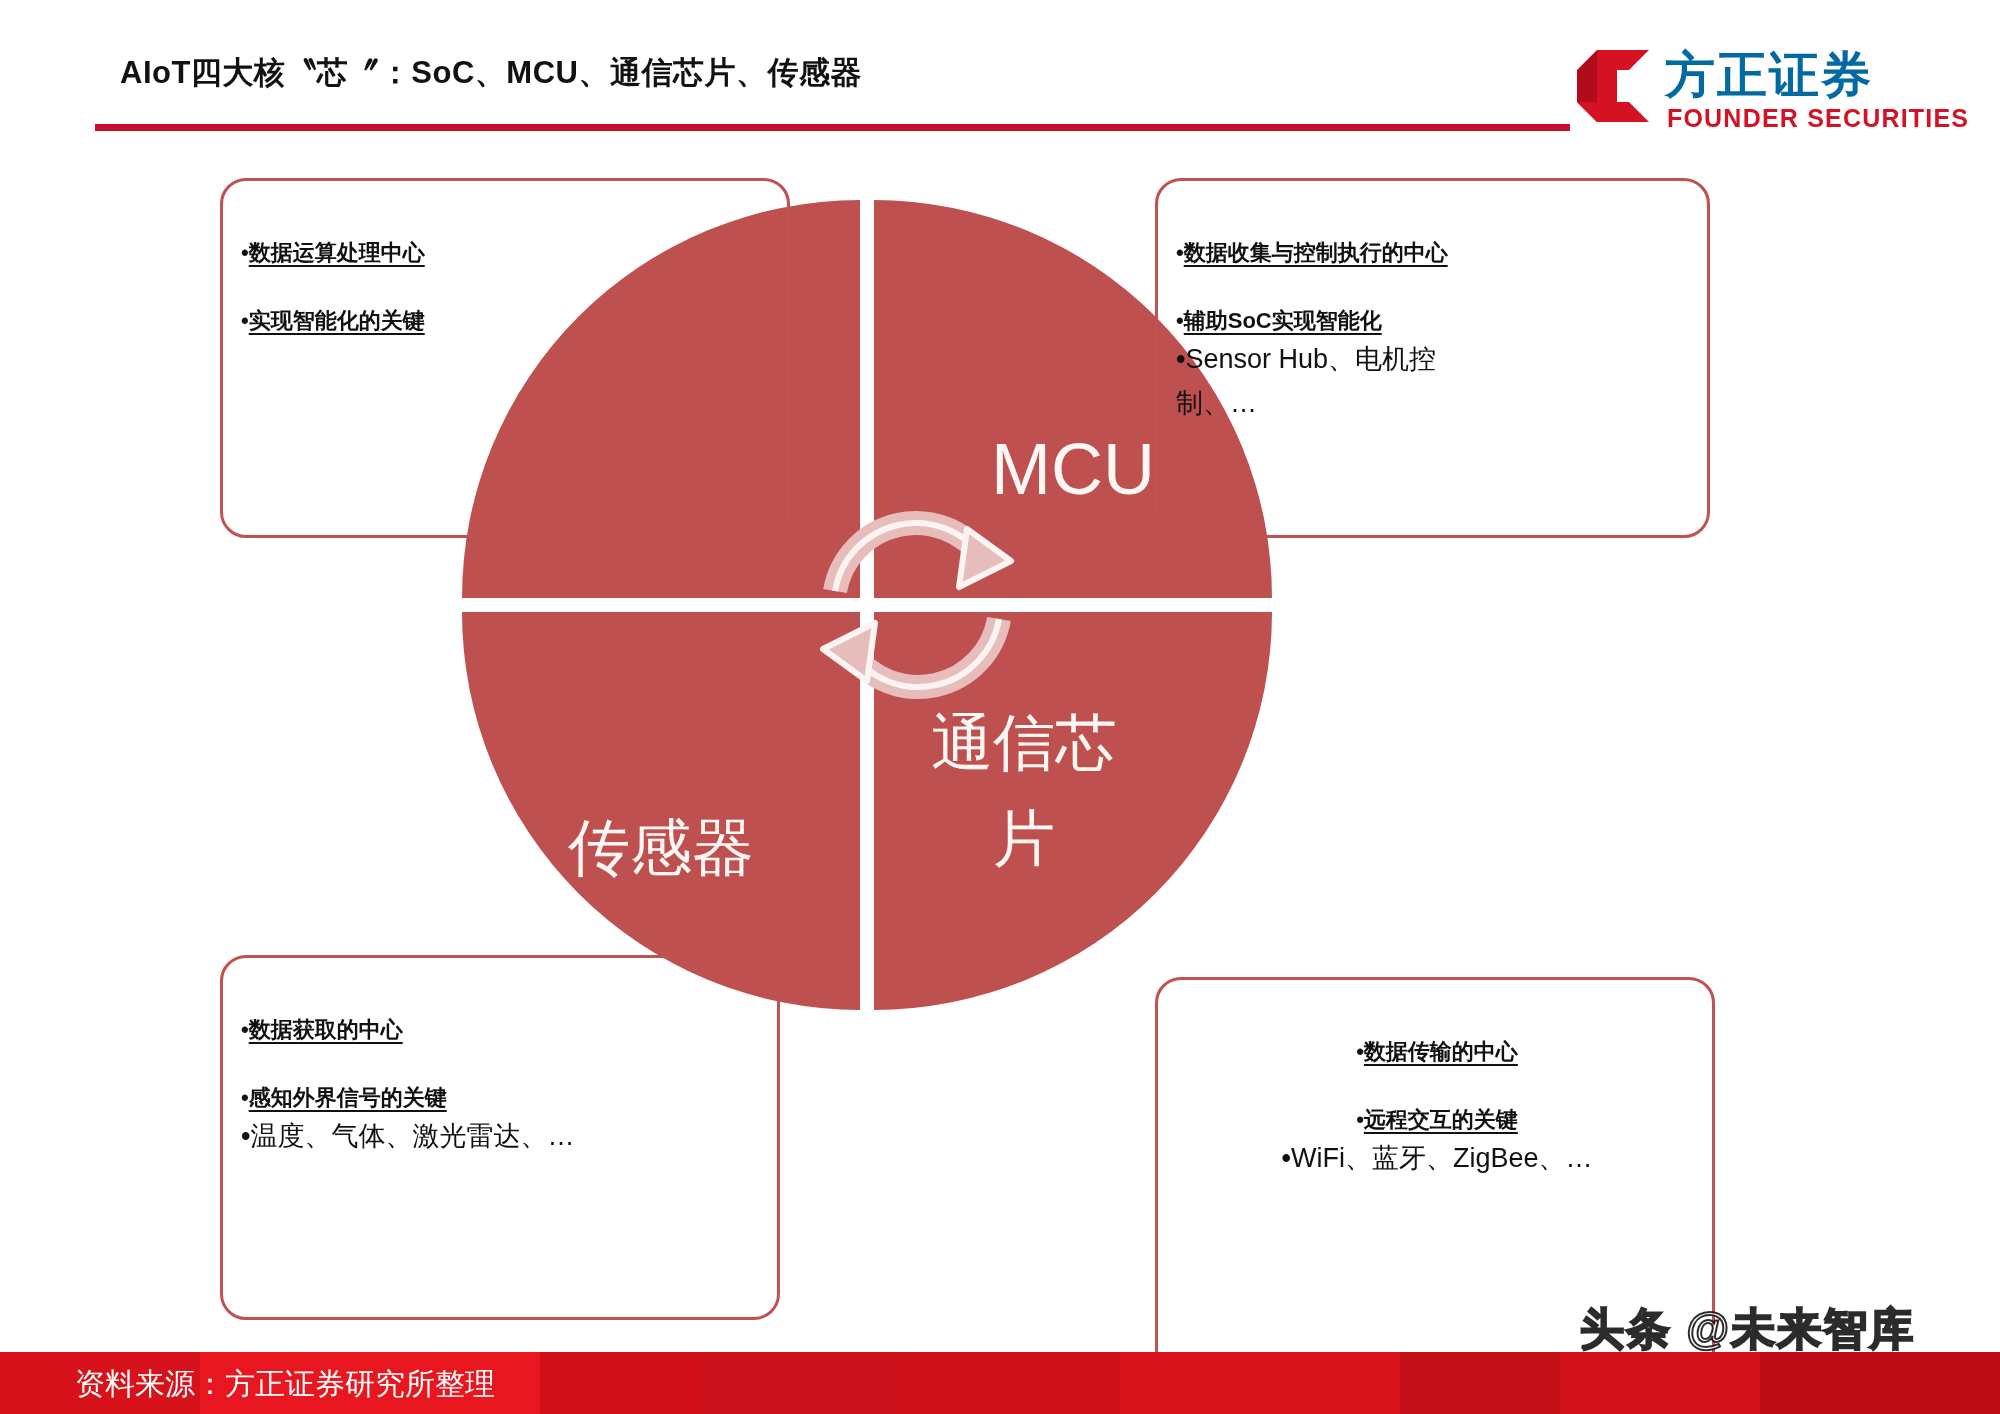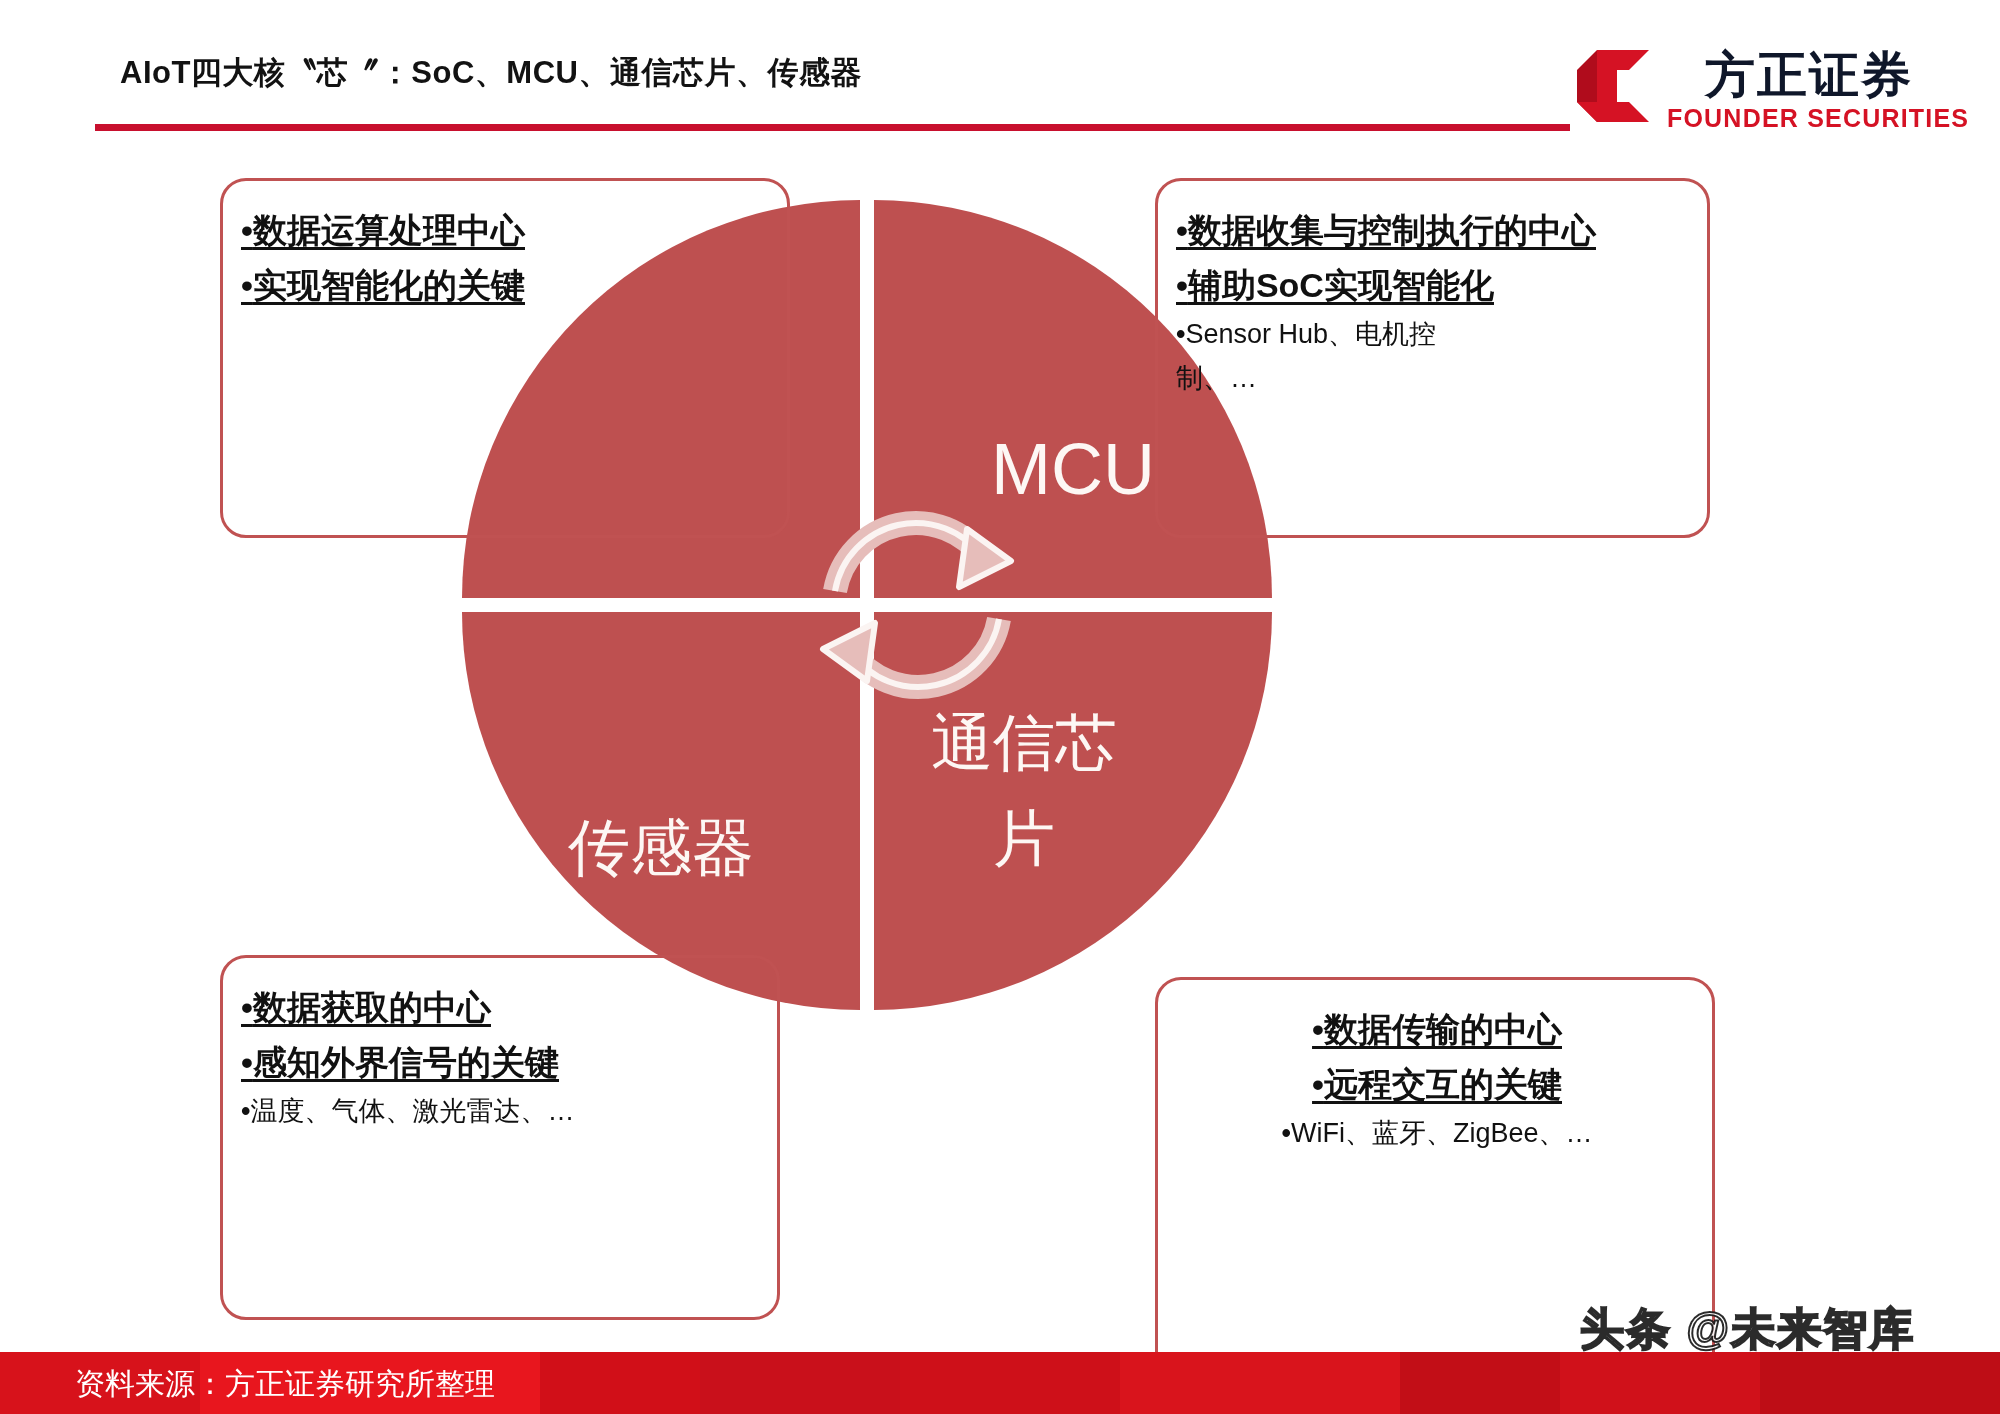--- a/index.html
+++ b/index.html
@@ -56,24 +56,23 @@
     top: 6px;
     width: 76px;
     height: 76px;
   }
   #logo-cn {
     position: absolute;
     left: 90px;
     top: 0px;
     font-size: 50px;
     font-weight: bold;
-    color: #0f172a;
+    color: #0369a1;
     letter-spacing: 2px;
     white-space: nowrap;
-    margin-left: 40px;
   }
   #logo-en {
     position: absolute;
     left: 92px;
     top: 62px;
     font-size: 25px;
     font-weight: bold;
     color: #D51224;
     letter-spacing: 1.2px;
     white-space: nowrap;
@@ -157,23 +156,23 @@
   }
   .bline {
     display: block;
     color: #111111;
     font-size: 27px;
     line-height: 1.62;
     white-space: pre-line;
   }
   .bline.strong {
     font-weight: bold;
-    text-decoration: underline;
     text-underline-offset: 5px;
-    font-size: 34px;
+    font-size: 22px;
+    margin-top: 32px;
   }
   .bline.strong .btxt { text-decoration: underline; }
   .bullet-dot { font-weight: bold; }
 
   
   .callout .blines { z-index: 5; }
 
   
   #footer {
     position: absolute;

